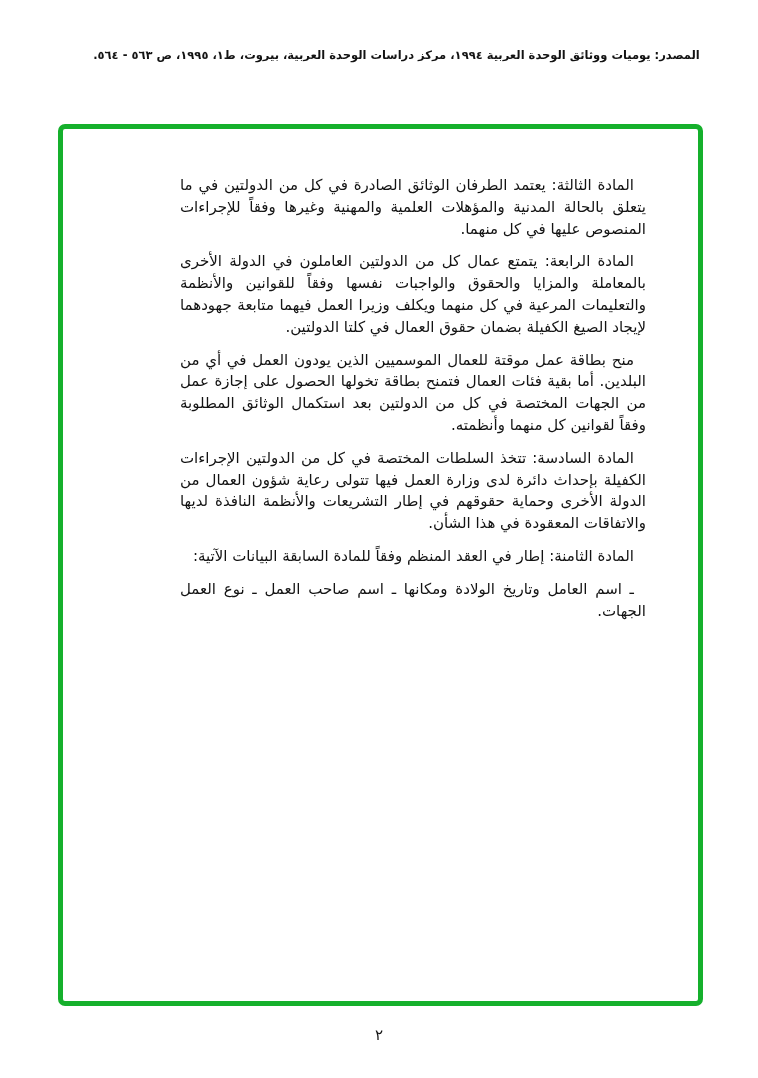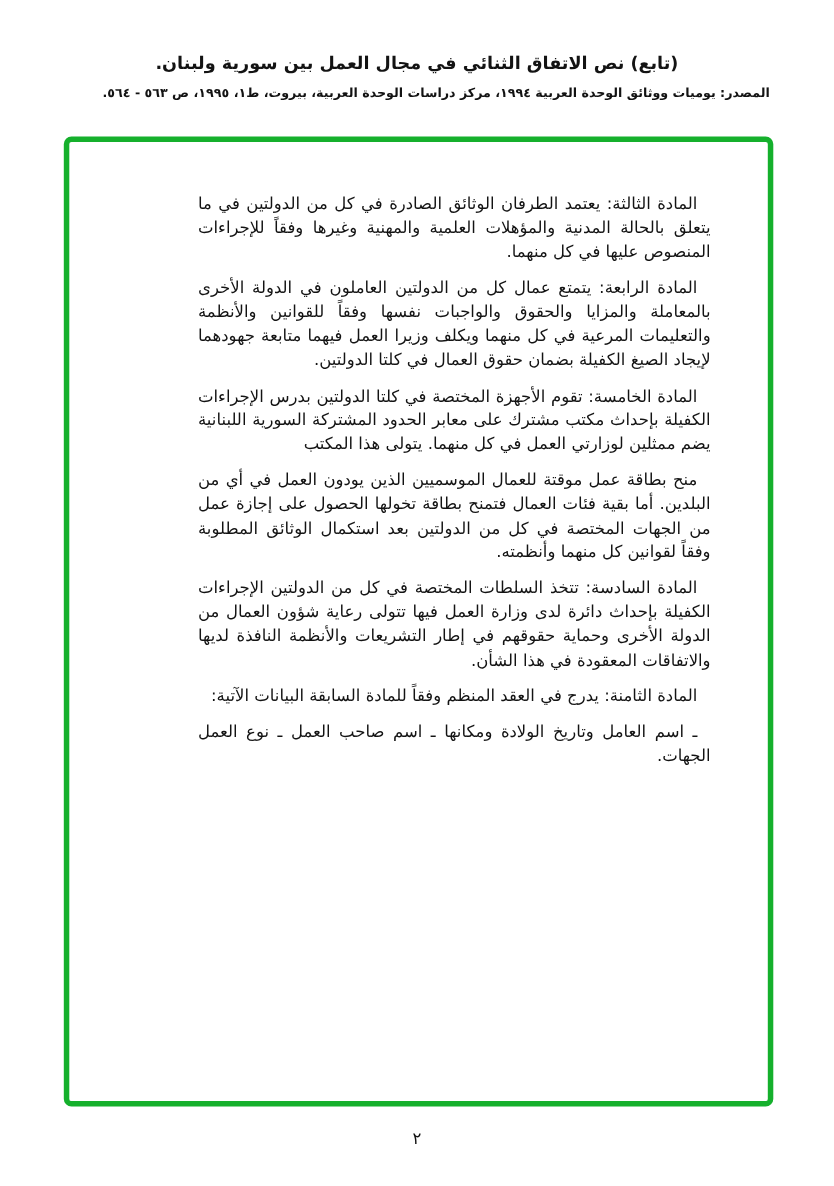--- a/index.html
+++ b/index.html
@@ -73,32 +73,30 @@
     font-size: 15px;
     direction: rtl;
   }
 </style>
 </head>
 <body>
 
 <div class="page">
 
   <div class="doc-header">
-    <h1 class="doc-title">(تابع) نص الاتفاق الثنائي في مجال العمل بين سورية ولبنان.</h1>
     <div class="doc-source">المصدر: يوميات ووثائق الوحدة العربية ١٩٩٤، مركز دراسات الوحدة العربية، بيروت، ط١، ١٩٩٥، ص ٥٦٣ - ٥٦٤.</div>
   </div>
 
   <div class="doc-frame" style="border-color: rgb(21, 176, 44);">
     <div class="text-column">
 
     <p lang="ar">المادة الثالثة: يعتمد الطرفان الوثائق الصادرة في كل من الدولتين في ما يتعلق بالحالة المدنية والمؤهلات العلمية والمهنية وغيرها وفقاً للإجراءات المنصوص عليها في كل منهما.</p>
         <p lang="ar">المادة الرابعة: يتمتع عمال كل من الدولتين العاملون في الدولة الأخرى بالمعاملة والمزايا والحقوق والواجبات نفسها وفقاً للقوانين والأنظمة والتعليمات المرعية في كل منهما ويكلف وزيرا العمل فيهما متابعة جهودهما لإيجاد الصيغ الكفيلة بضمان حقوق العمال في كلتا الدولتين.</p>
-        <p lang="ar">المادة الخامسة: تقوم الأجهزة المختصة في كلتا الدولتين بدرس الإجراءات الكفيلة بإحداث مكتب مشترك على معابر الحدود المشتركة السورية اللبنانية يضم ممثلين لوزارتي العمل في كل منهما. يتولى هذا المكتب</p>
         <p lang="ar">منح بطاقة عمل موقتة للعمال الموسميين الذين يودون العمل في أي من البلدين. أما بقية فئات العمال فتمنح بطاقة تخولها الحصول على إجازة عمل من الجهات المختصة في كل من الدولتين بعد استكمال الوثائق المطلوبة وفقاً لقوانين كل منهما وأنظمته.</p>
         <p lang="ar">المادة السادسة: تتخذ السلطات المختصة في كل من الدولتين الإجراءات الكفيلة بإحداث دائرة لدى وزارة العمل فيها تتولى رعاية شؤون العمال من الدولة الأخرى وحماية حقوقهم في إطار التشريعات والأنظمة النافذة لديها والاتفاقات المعقودة في هذا الشأن.</p>
-        <p lang="ar">المادة الثامنة: يدرج في العقد المنظم وفقاً للمادة السابقة البيانات الآتية:</p>
+        <p lang="ar">المادة الثامنة: إطار في العقد المنظم وفقاً للمادة السابقة البيانات الآتية:</p>
         <p lang="ar">ـ اسم العامل وتاريخ الولادة ومكانها ـ اسم صاحب العمل ـ نوع العمل الجهات.</p>
       </div>
   </div>
 
   <div class="page-number">٢</div>
 
 </div>
 
 </body></html>

